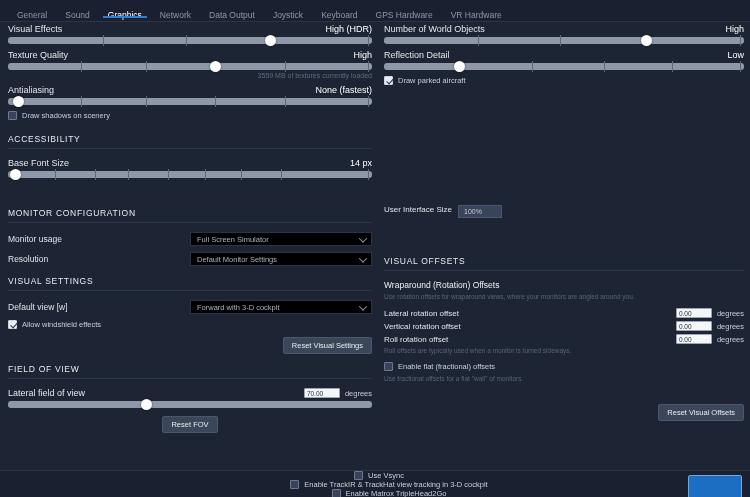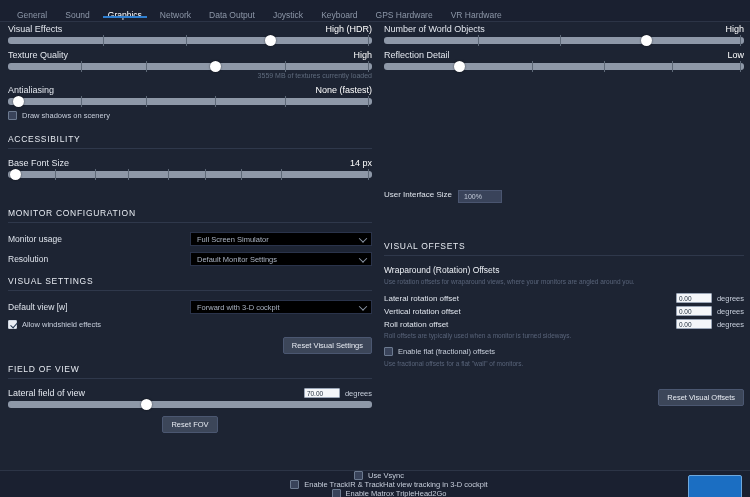--- a/index.html
+++ b/index.html
@@ -323,20 +323,24 @@
       </div>
       <div class="track">
         <div class="tick" style="left:41%"></div>
         <div class="tick" style="left:61%"></div>
         <div class="tick" style="left:80%"></div>
         <div class="tick" style="left:99%"></div>
         <div class="knob" style="left:21%"></div>
       </div>
     </div>
 
+    <div class="cbrow">
+      <span class="cb checked"></span>
+      <span class="cblabel">Draw parked aircraft</span>
+    </div>
 
     <div class="uisize" style="margin-top:120px;">
       <span class="ulabel">User Interface Size</span>
       <div class="uibox">
         <span>100%</span>
         <span class="chev"></span>
       </div>
     </div>
 
     <div class="sec" style="margin-top:38px;">VISUAL OFFSETS</div>

